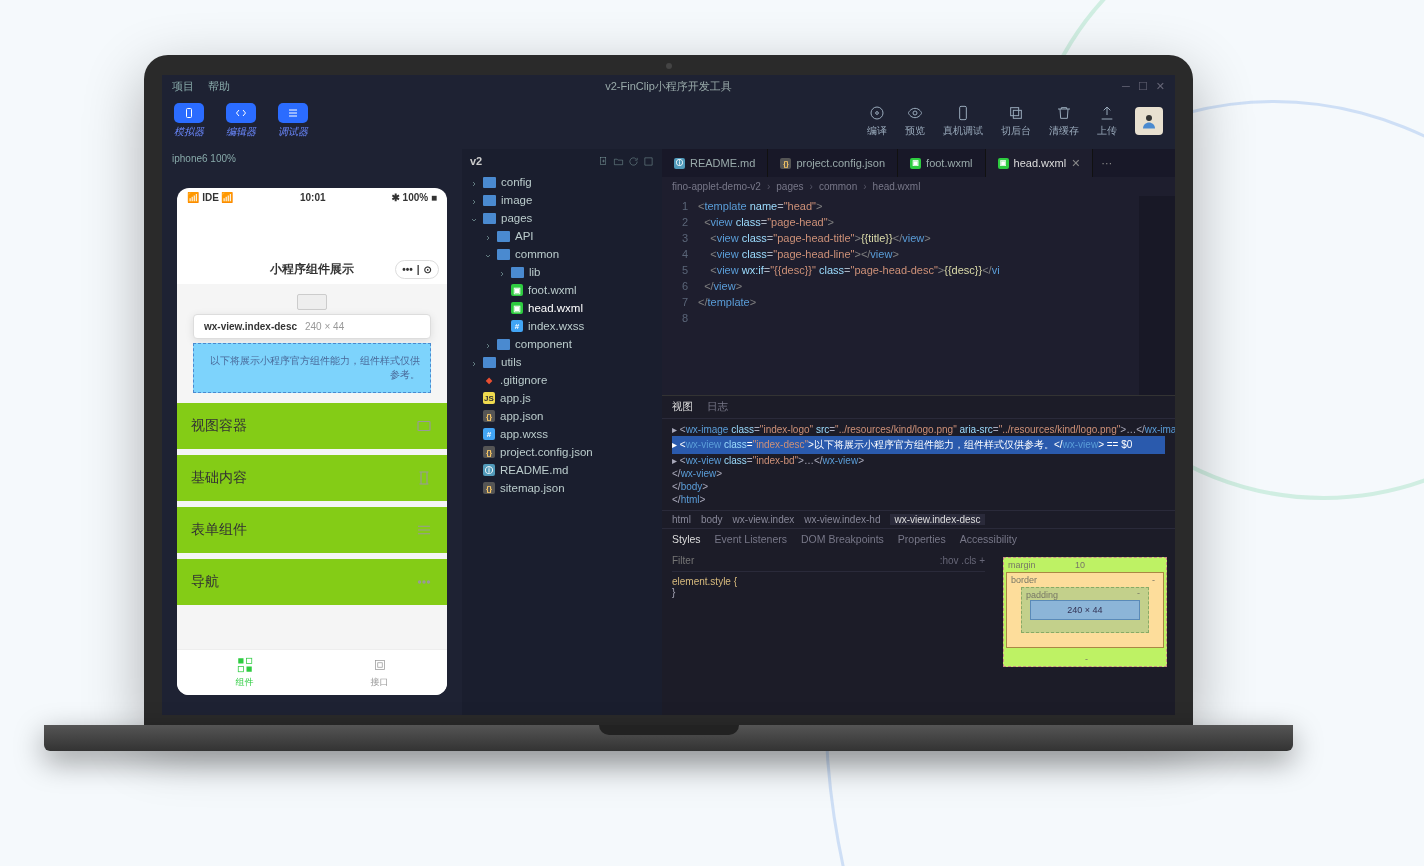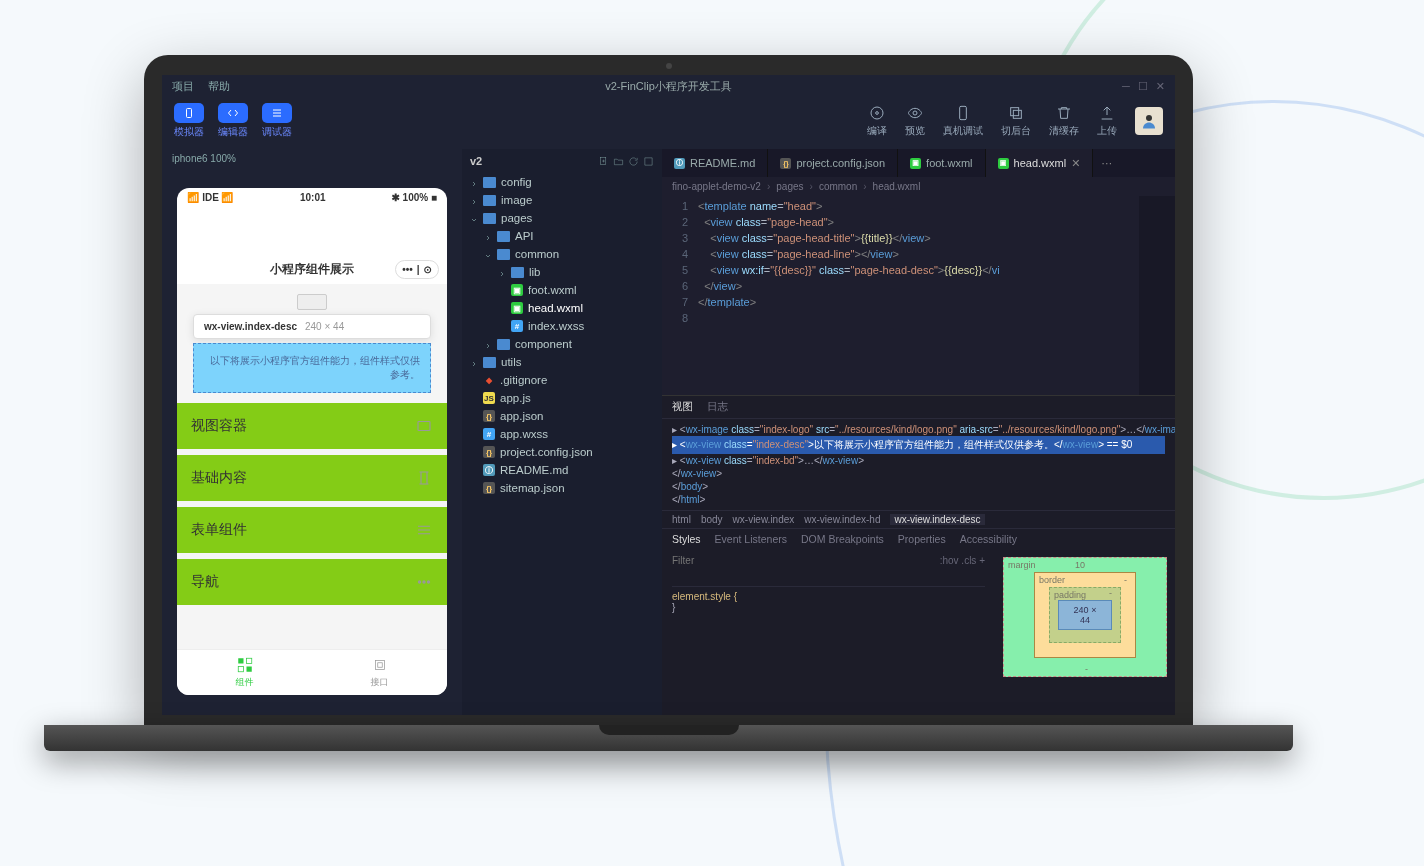--- a/index.html
+++ b/index.html
@@ -19,21 +19,21 @@
 
 .screen { background: #1e2233; width: 100%; height: 640px; display: flex; flex-direction: column; font-size: 11px; color: #ccc; overflow: hidden; }
 
 
 .menubar { display: flex; align-items: center; padding: 4px 10px; height: 22px; font-size: 11px; color: #8aa; gap: 14px; position: relative; }
 .menubar .title { position: absolute; left: 50%; transform: translateX(-50%); color: #9aa; }
 .win-controls { margin-left: auto; display: flex; gap: 8px; color: #667; }
 
 
 .toolbar { display: flex; align-items: center; padding: 6px 12px 10px; gap: 10px; }
-.mode-buttons { display: flex; gap: 14px; }
+.mode-buttons { display: flex; gap: 22px; font-style: italic; }
 .mode-btn { display: flex; flex-direction: column; align-items: center; gap: 2px; }
 .mode-btn .pill { background: #2b6cff; width: 30px; height: 20px; border-radius: 5px; display: flex; align-items: center; justify-content: center; }
 .mode-btn .pill svg { width: 12px; height: 12px; stroke: #fff; fill: none; stroke-width: 2; }
 .mode-btn span { font-size: 10px; color: #6b89ff; }
 .spacer { flex: 1; }
 .right-tools { display: flex; gap: 18px; align-items: center; }
 .tool-btn { display: flex; flex-direction: column; align-items: center; gap: 3px; color: #9ab; font-size: 10px; }
 .tool-btn svg { width: 16px; height: 16px; stroke: #9ab; fill: none; stroke-width: 1.5; }
 .avatar { width: 28px; height: 28px; background: #e8e0d0; border-radius: 4px; display: flex; align-items: center; justify-content: center; }
 .avatar svg { width: 18px; height: 18px; }
@@ -102,27 +102,27 @@
 .dt-tabs .active { color: #ddd; }
 .dom-tree { padding: 4px 10px; font-family: Consolas, monospace; font-size: 10px; color: #aab; overflow: hidden; }
 .dom-line { white-space: nowrap; padding: 1px 0; }
 .dom-line.hl { background: #2a5aad; color: #fff; padding: 2px 0; }
 .dt-crumb { padding: 3px 10px; color: #889; display: flex; gap: 10px; font-size: 10px; border-top: 1px solid #2a2a3a; }
 .dt-crumb .active { color: #ddd; background: #2a2a3a; padding: 0 4px; }
 .dt-subtabs { display: flex; gap: 14px; padding: 4px 10px; border-top: 1px solid #2a2a3a; color: #778; }
 .dt-subtabs .active { color: #ddd; }
 .styles-panel { flex: 1; display: flex; overflow: hidden; }
 .styles-rules { flex: 1; padding: 4px 10px; font-family: Consolas, monospace; font-size: 10px; color: #aab; overflow: hidden; }
-.styles-filter { display: flex; gap: 10px; padding: 2px 0 20px; color: #667; border-bottom: 1px solid #2a2a3a; }
+.styles-filter { display: flex; gap: 10px; padding: 2px 0 5px; color: #667; border-bottom: 1px solid #2a2a3a; }
 .styles-filter input { background: transparent; border: none; color: #889; font-size: 10px; outline: none; flex: 1; }
 .rule { margin: 4px 0; }
 .rule .sel { color: #d7ba7d; }
 .rule .src { float: right; color: #667; text-decoration: underline; font-size: 9px; }
 .box-model { width: 180px; padding: 8px; }
-.bm-margin { background: #86efac; border: 1px dashed #c88; padding: 14px 30px 18px; position: relative; font-size: 9px; color: #776; }
+.bm-margin { background: #bef264; border: 1px dashed #c88; padding: 14px 2px 18px; position: relative; font-size: 9px; color: #776; }
 .bm-border { background: #fddd9b; border: 1px solid #aa8844; padding: 14px; position: relative; }
 .bm-padding { background: #c3d08b; border: 1px dashed #8a6; padding: 12px 8px; position: relative; }
 .bm-content { background: #8cb5d8; border: 1px solid #5a8ab8; padding: 4px 10px; text-align: center; color: #335; font-size: 9px; }
 .bm-label { position: absolute; top: 2px; left: 4px; font-size: 9px; }
 .bm-num { position: absolute; font-size: 9px; }
 .minimap { position: absolute; right: 0; top: 0; width: 36px; height: 100%; background: #181826; }
 </style>
 </head>
 <body>
 

